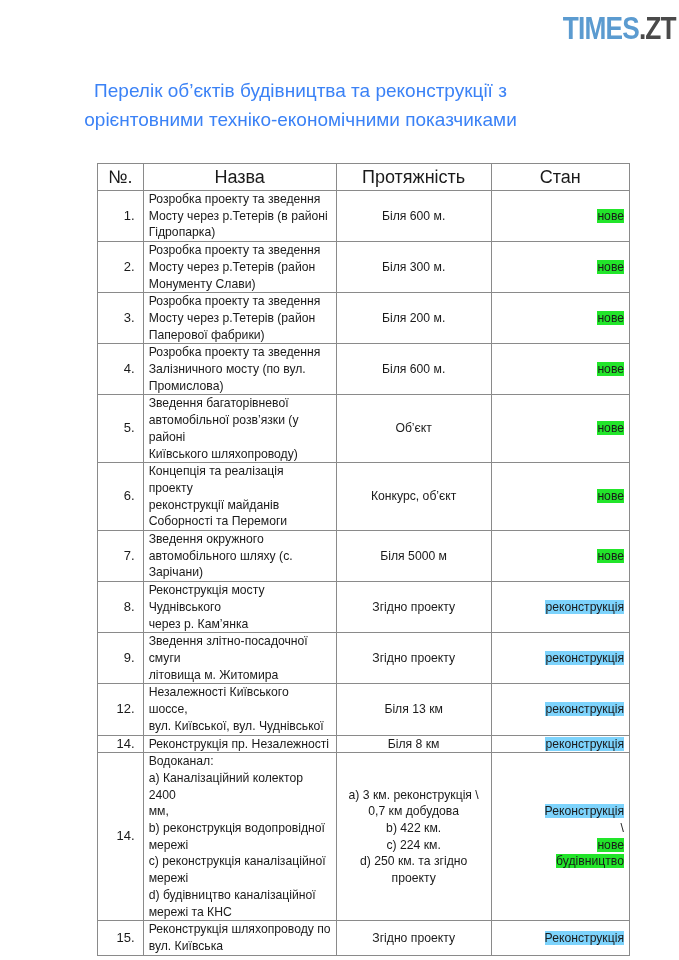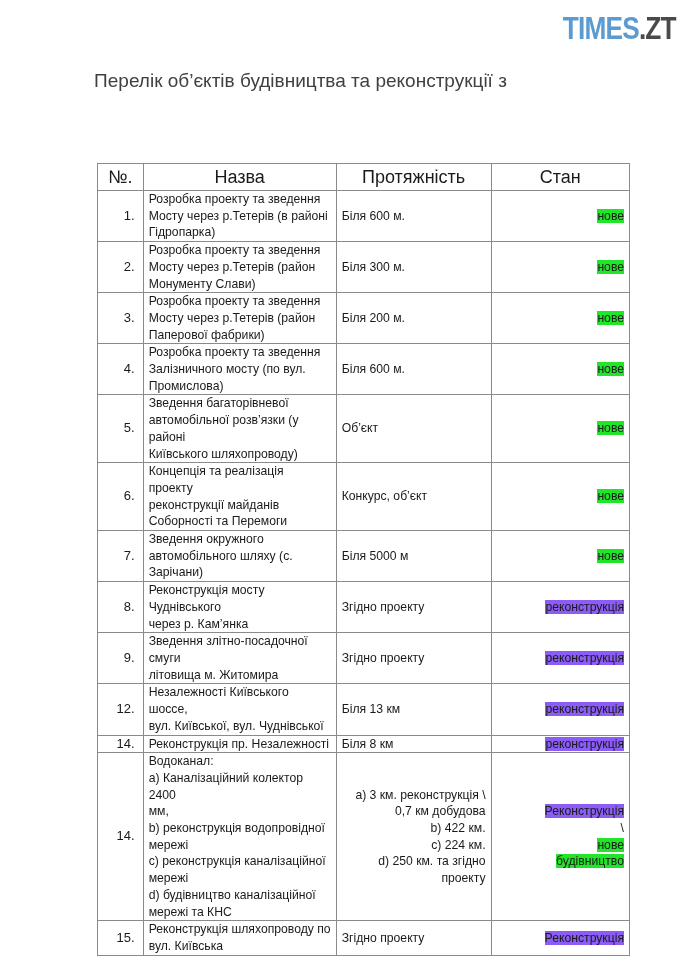--- a/index.html
+++ b/index.html
@@ -11,48 +11,49 @@
   .logo {
     position: absolute; right: 3px; top: 10px;
     font-family: "Liberation Sans", "DejaVu Sans", sans-serif;
     font-weight: bold; font-size: 32px; letter-spacing: -1px;
     transform: scaleX(0.82); transform-origin: right top;
     line-height: 36px;
   }
   .logo .a { color: #5b9bd0; }
   .logo .b { color: #4a4a4a; }
   .title {
-    position: absolute; left: 0; width: 601px; top: 66px;
-    text-align: center; font-size: 19px; line-height: 29px; color: #404040;
+    position: absolute; left: 0; width: 601px; top: 76px;
+    text-align: center; font-size: 19px; line-height: 29px; color: #3b82f6;
   }
   table {
     position: absolute; left: 97px; top: 163px;
     border-collapse: collapse; width: 533px;
     font-size: 12.2px; line-height: 16.7px;
   }
   td, th { border: 1px solid #8a8a8a; padding: 0 5px; vertical-align: middle; }
   th { font-weight: normal; font-size: 18px; height: 26px; text-align: center; }
   td.num { text-align: right; padding-right: 8px; width: 34px; font-size: 13px; }
   td.name { width: 203px; text-align: left; }
-  td.len { width: 153px; text-align: left; }
-  td.len.left { text-align: right; }
+  td.len { width: 153px; text-align: center; }
+  td.len.left { text-align: center; }
   td.status { text-align: right; }
   .hl-green { background: #22e52a; }
-  .hl-yellow { background: #8b5cf6; margin-left: 48px; }
+  .hl-yellow { background: #7dd3fc; margin-left: 48px; }
   .ml { white-space: pre-line; margin-top: 36px; }
 </style>
 </head>
 <body>
 
 <div class="logo">
   <span class="a">TIMES</span><span class="b">.ZT</span>
 </div>
 
 <div class="title">
   <div>Перелік об’єктів будівництва та реконструкції з</div>
+  <div>орієнтовними техніко-економічними показчиками</div>
 </div>
 
 <table>
   <thead>
     <tr>
       <th>№.</th>
       <th>Назва</th>
       <th>Протяжність</th>
       <th>Стан</th>
     </tr>

